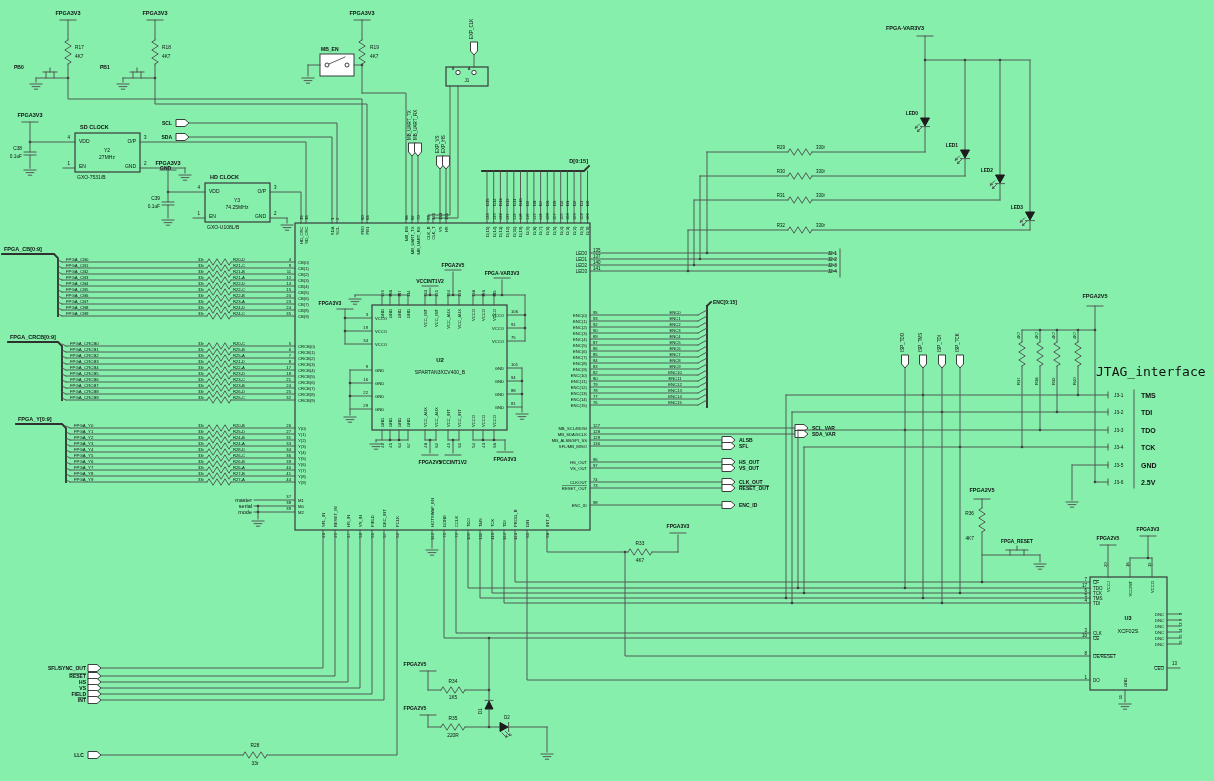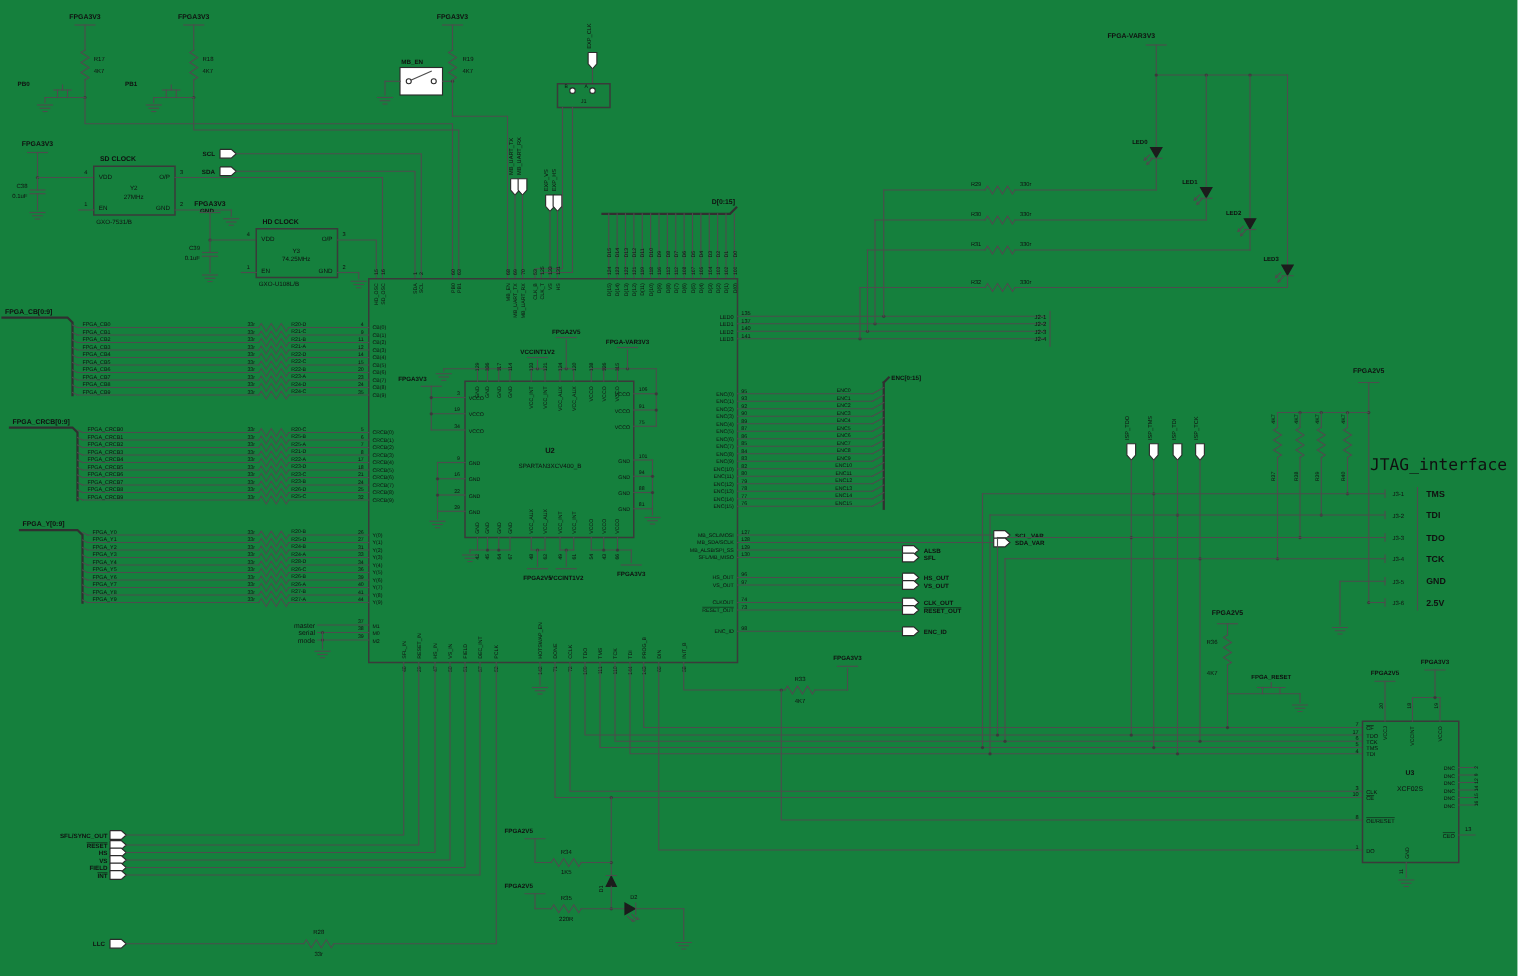--- a/index.html
+++ b/index.html
@@ -1,16 +1,16 @@
 <!DOCTYPE html>
 <html><head>
 <meta charset="utf-8">
 <style>
   html,body{margin:0;padding:0;background:#ffffff;}
-  #wrap{width:1214px;height:781px;position:relative;background:#15803d;overflow:hidden;}
+  #wrap{width:1214px;height:781px;position:relative;background:#86efac;overflow:hidden;}
   svg{display:block;}
   .t{fill:#101010;font-family:"Liberation Sans",sans-serif;}
   .mono{font-family:"DejaVu Sans Mono",monospace;}
   .w{stroke:#4d4d4d;stroke-width:0.9;fill:none;stroke-linecap:square;}
   .bus{stroke:#303030;stroke-width:1.8;}
   .chip{stroke:#3a3a3a;stroke-width:1.2;fill:none;}
   .sym{stroke:#2b2b2b;stroke-width:0.9;fill:#ffffff;}
   .fb{fill:#1c1c1c;stroke:#1c1c1c;}
   .d{fill:#3a3a3a;}
 </style>

